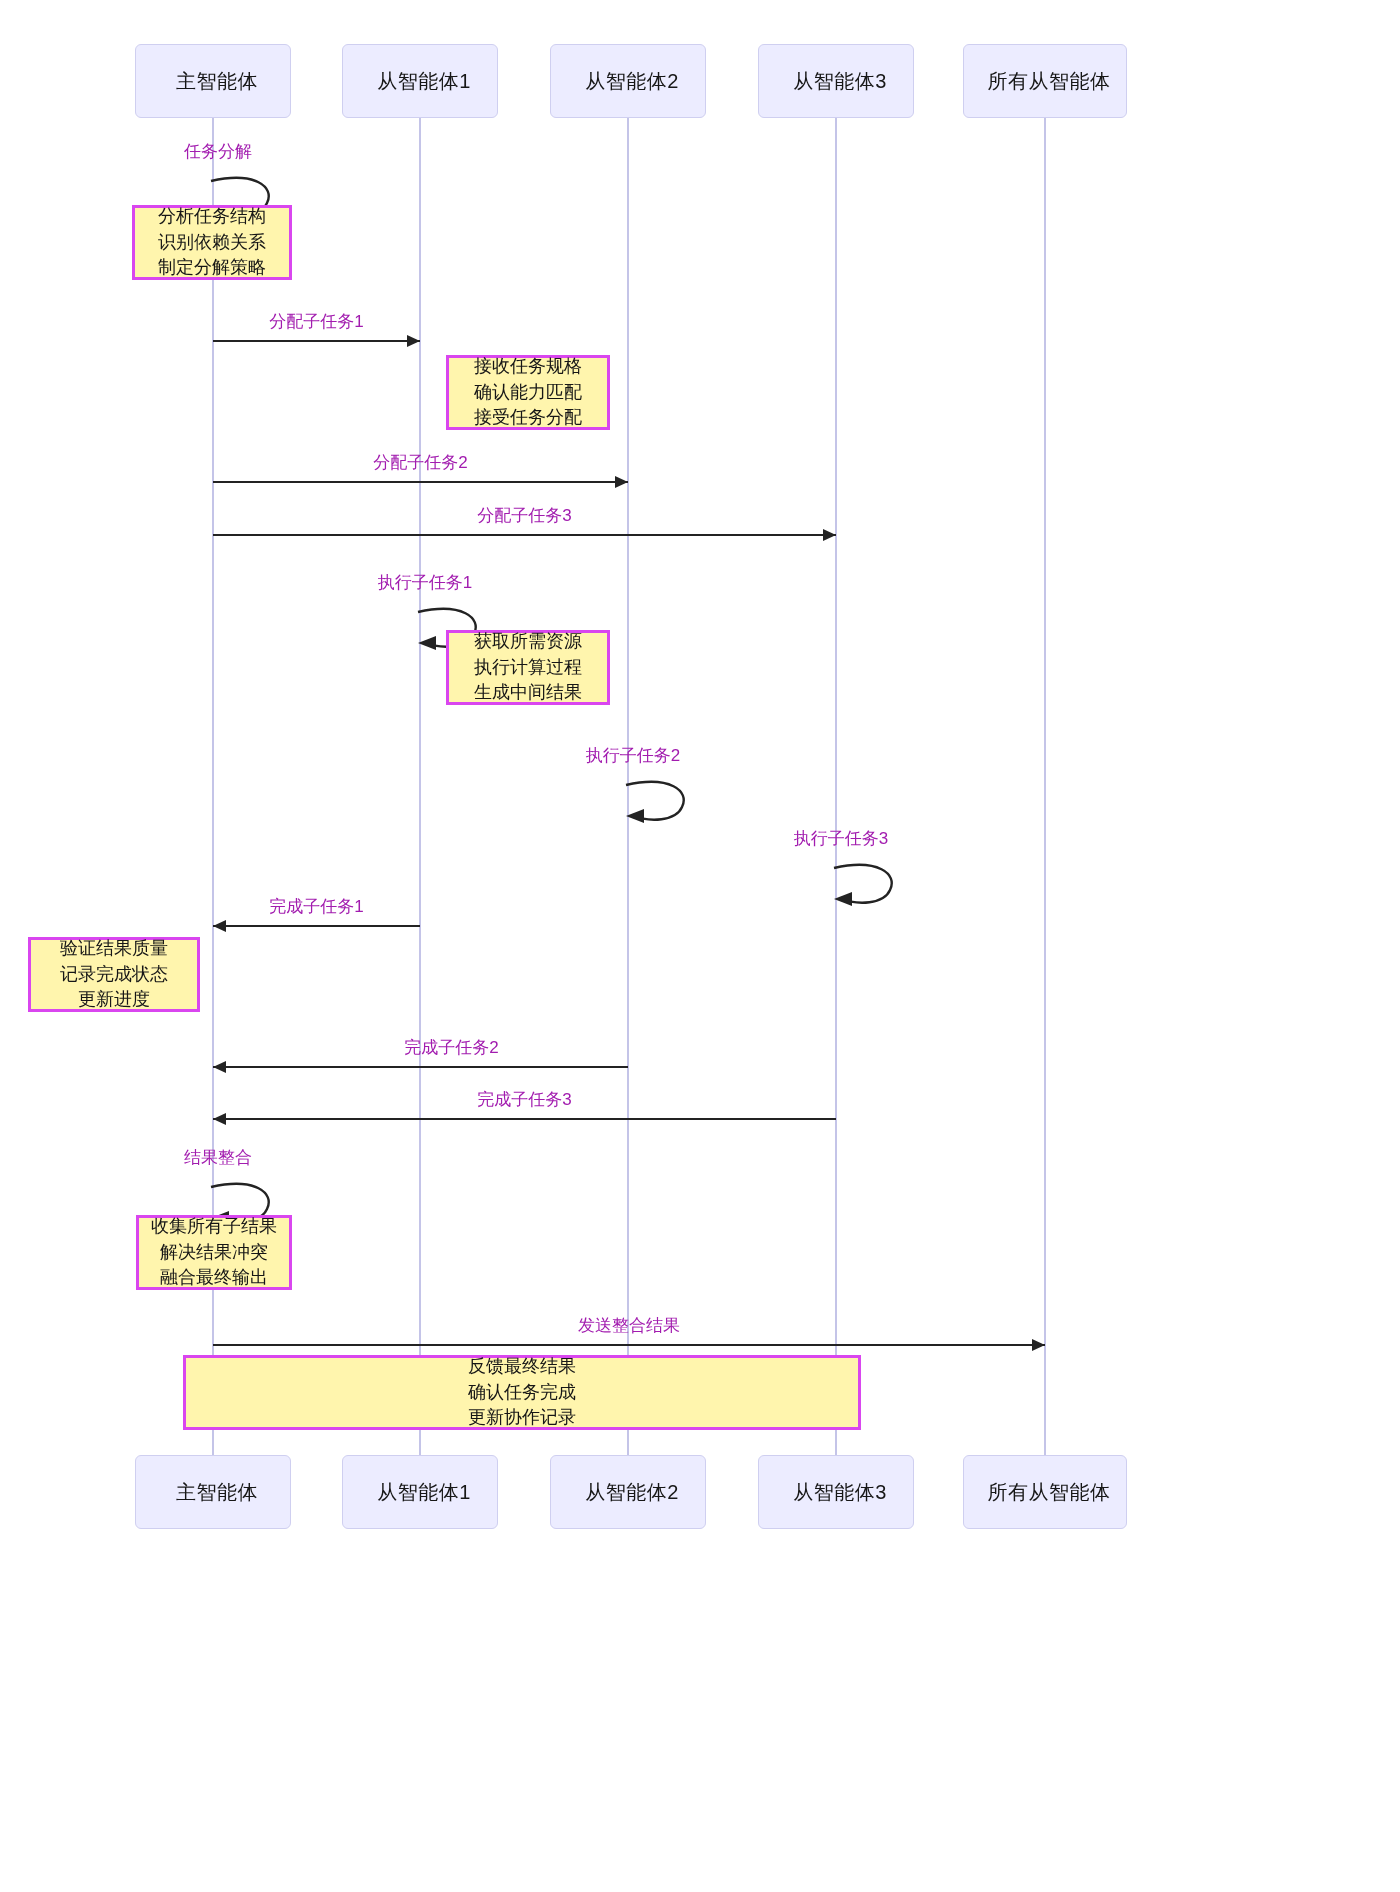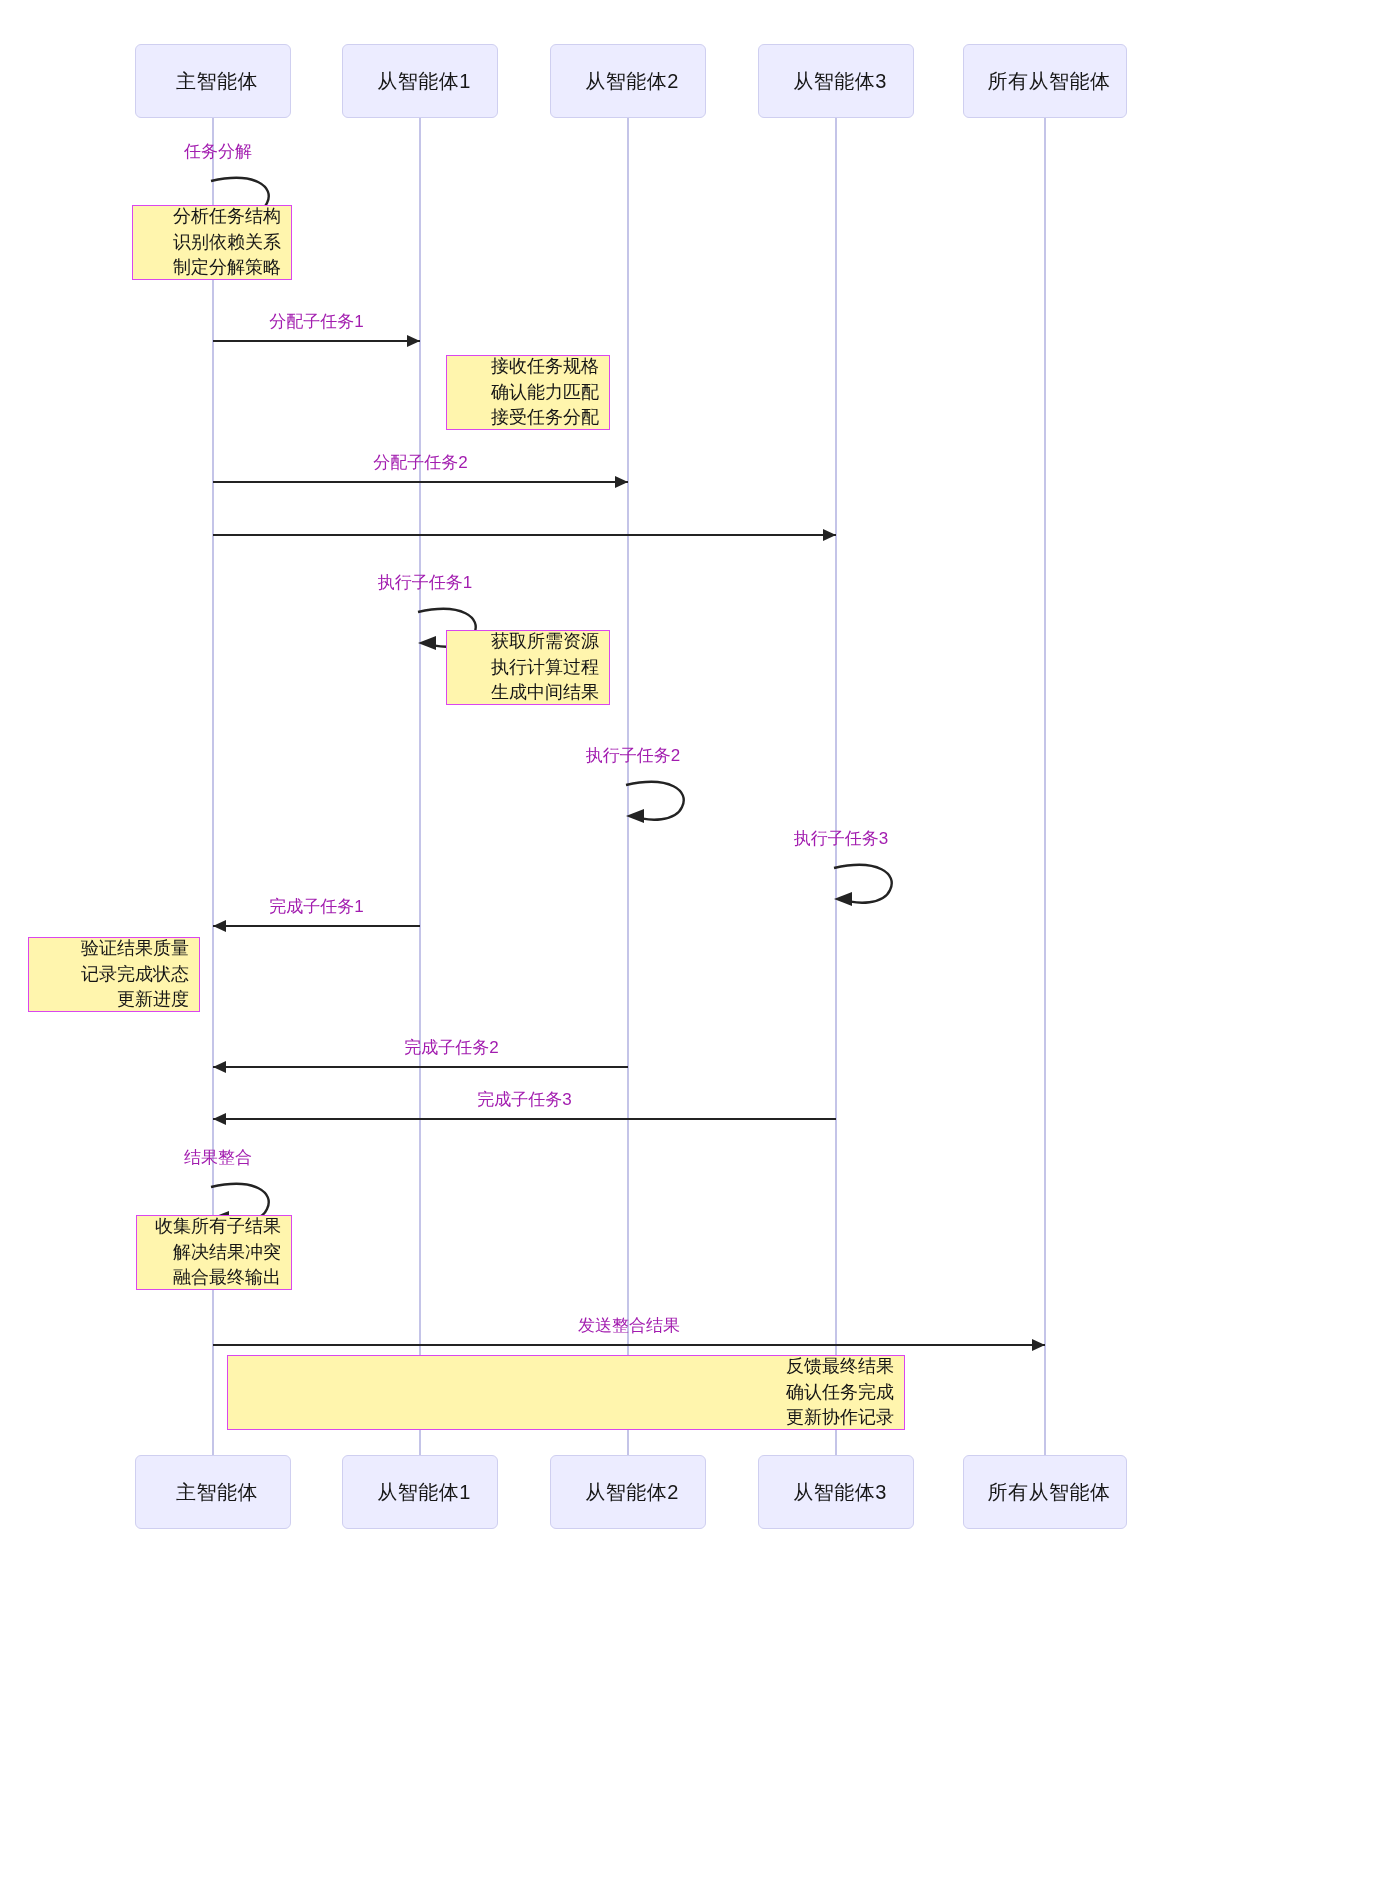--- a/index.html
+++ b/index.html
@@ -67,24 +67,24 @@
   }
   
   .self-loop {
     position: absolute;
   }
   
   .note {
     position: absolute;
     box-sizing: border-box;
     background: #fff5ad;
-    border: 1px solid #d946ef;
+    border: 3px solid #d946ef;
     display: flex;
     flex-direction: column;
-    align-items: flex-end;
+    align-items: center;
     justify-content: center;
     font-size: 18px;
     line-height: 1.42;
     color: #161616;
     padding: 5px 10px;
     text-align: center;
   }
   .note-line { white-space: nowrap; }
 </style>
 </head>
@@ -132,20 +132,21 @@
         <path d="M20,30 L2,37 L20,44 Z" fill="#232323"></path>
       </svg></div>
     <div class="msg-line" style="left: 213px; top: 340px; width: 207px;"></div>
     <div class="arrow-head arrow-right" style="left: 407px; top: 335px;"></div>
     <div class="msg-label" style="left: 213px; top: 310px; width: 207px;">分配子任务1</div>
     <div class="msg-line" style="left: 213px; top: 481px; width: 415px;"></div>
     <div class="arrow-head arrow-right" style="left: 615px; top: 476px;"></div>
     <div class="msg-label" style="left: 213px; top: 451px; width: 415px;">分配子任务2</div>
     <div class="msg-line" style="left: 213px; top: 534px; width: 623px;"></div>
     <div class="arrow-head arrow-right" style="left: 823px; top: 529px;"></div>
+    <div class="msg-label" style="left: 213px; top: 504px; width: 623px;">分配子任务3</div>
     <div class="msg-label" style="left: 370px; top: 571px; width: 110px;">执行子任务1</div>
     <div class="self-loop" style="left: 416px; top: 606px; width: 70px; height: 48px;"><svg width="70" height="48" viewBox="0 0 70 48" xmlns="http://www.w3.org/2000/svg">
         <path d="M2,6 C 46,-4 66,12 58,28 C 52,42 26,44 8,36" fill="none" stroke="#232323" stroke-width="2.4"></path>
         <path d="M20,30 L2,37 L20,44 Z" fill="#232323"></path>
       </svg></div>
     <div class="msg-label" style="left: 578px; top: 744px; width: 110px;">执行子任务2</div>
     <div class="self-loop" style="left: 624px; top: 779px; width: 70px; height: 48px;"><svg width="70" height="48" viewBox="0 0 70 48" xmlns="http://www.w3.org/2000/svg">
         <path d="M2,6 C 46,-4 66,12 58,28 C 52,42 26,44 8,36" fill="none" stroke="#232323" stroke-width="2.4"></path>
         <path d="M20,30 L2,37 L20,44 Z" fill="#232323"></path>
       </svg></div>
@@ -189,18 +190,18 @@
     <div class="note" style="left: 28px; top: 937px; width: 172px; height: 75px;">
       <div class="note-line">验证结果质量</div>
       <div class="note-line">记录完成状态</div>
       <div class="note-line">更新进度</div>
     </div>
     <div class="note" style="left: 136px; top: 1215px; width: 156px; height: 75px;">
       <div class="note-line">收集所有子结果</div>
       <div class="note-line">解决结果冲突</div>
       <div class="note-line">融合最终输出</div>
     </div>
-    <div class="note" style="left: 183px; top: 1355px; width: 678px; height: 75px; margin-left: 44px;">
+    <div class="note" style="left: 183px; top: 1355px; width: 678px; height: 75px;">
       <div class="note-line">反馈最终结果</div>
       <div class="note-line">确认任务完成</div>
       <div class="note-line">更新协作记录</div>
     </div>
   </div>
 
 </body></html>

